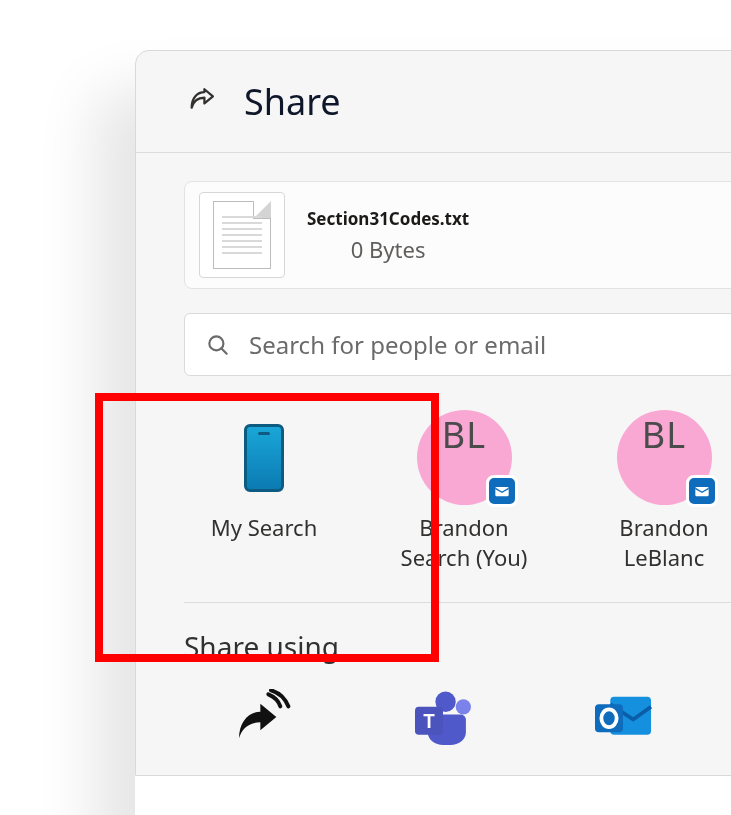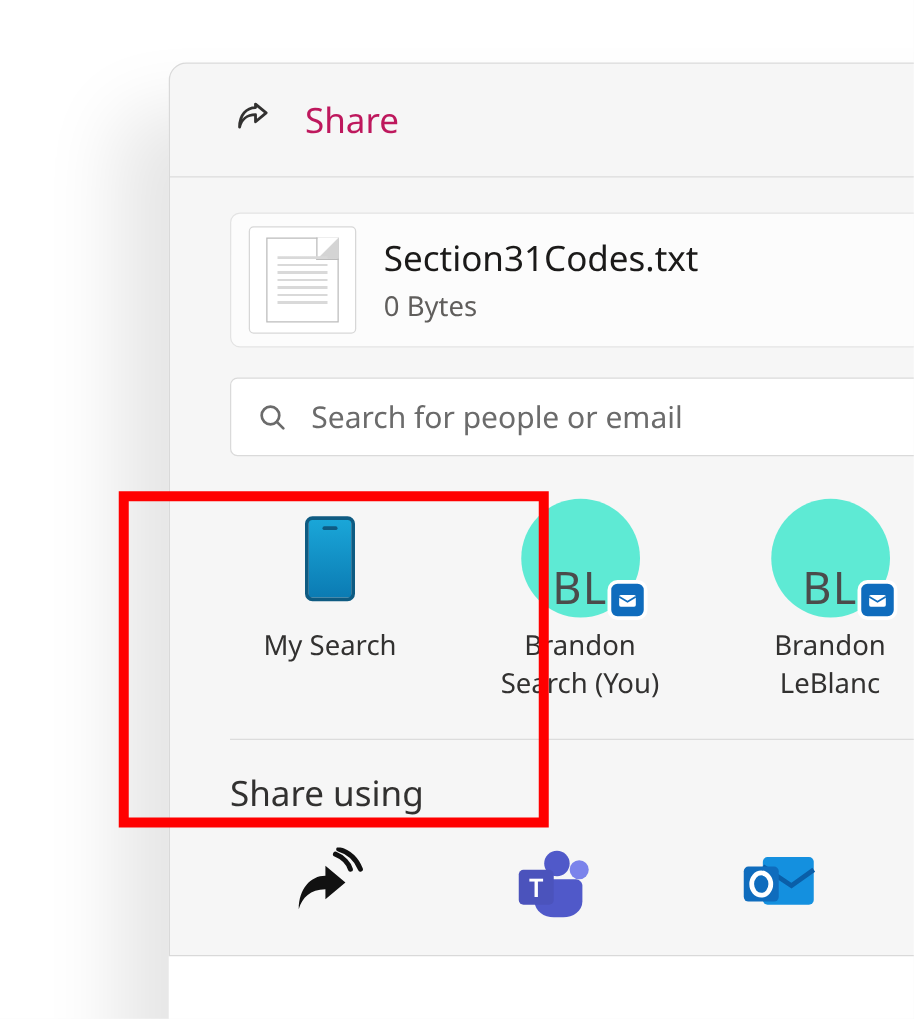--- a/index.html
+++ b/index.html
@@ -16,21 +16,21 @@
       position:absolute; left:135px; top:50px; width:800px;
       background:#f6f6f6;
       border:1px solid #d9d9d9;
       border-top-left-radius:14px;
       overflow:hidden;
     }
 
     
     .hdr { display:flex; align-items:center; gap:24px; padding:26px 24px 26px 50px;
            border-bottom:1px solid #dcdcdc; }
-    .hdr .title { font-size:28px; color:#be185d; }
+    .hdr .title { font-size:36px; color:#0f172a; }
 
     
     .section { padding:28px 48px 0 48px; }
     .file-card { display:flex; align-items:center; gap:22px;
       border:1px solid #e3e3e3; background:#fcfcfc; border-radius:8px;
       padding:10px 14px; }
     .file-icon {
       width:86px; height:86px; background:#fff; border:1px solid #d7d7d7; border-radius:4px;
       display:flex; align-items:center; justify-content:center;
     }
@@ -38,38 +38,38 @@
       width:58px; height:68px; background:#fff; border:1px solid #bcbcbc;
       position:relative;
     }
     .file-icon .fold {
       position:absolute; top:-1px; right:-1px; width:18px; height:18px;
       background:linear-gradient(135deg,#fff 48%,#d4d4d4 52%);
       border-left:1px solid #bcbcbc; border-bottom:1px solid #bcbcbc;
     }
     .file-icon .lines { position:absolute; left:8px; right:8px; top:14px; bottom:10px;
       background:repeating-linear-gradient(#d9d9d9 0 2px,transparent 2px 6px); }
-    .file-meta .name { font-size:28px; font-weight:400; color:#1b1a19; }
-    .file-meta .size { font-size:22px; color:#605e5c; margin-top:4px; }
+    .file-meta .name { font-size:17px; font-weight:700; color:#1b1a19; }
+    .file-meta .size { font-size:22px; color:#605e5c; margin-top:4px;text-align:center; }
 
     
     .search { margin-top:24px; display:flex; align-items:center; gap:18px;
       border:1px solid #dadada; background:#fff; border-radius:6px;
       padding:14px 20px; }
     .search input { border:none; outline:none; font-size:24px; color:#323130;
       background:transparent; width:100%; }
     .search input::placeholder { color:#6b6b6b; }
 
     
     .targets { display:flex; padding:34px 0 30px 0; gap:40px; border-bottom:1px solid #dcdcdc; margin:0 0 0 0;}
     .target { width:160px; display:flex; flex-direction:column; align-items:center; text-align:center; gap:8px; cursor:pointer;}
     .target .lbl { font-size:22px; color:#323130; line-height:1.35; }
 
-    .avatar { width:95px; height:95px; border-radius:50%; background:#5eead4;
-      display:flex; align-items:flex-end; justify-content:center; position:relative;
+    .avatar { width:95px; height:95px; border-radius:50%; background:#f9a8d4;
+      display:flex; align-items:flex-start; justify-content:center; position:relative;
       font-size:36px; color:#4b4b4b; letter-spacing:1px; }
 
     .out-badge { position:absolute; right:-6px; bottom:-2px; width:32px; height:32px;
       border-radius:8px; background:#0f6cbd; border:3px solid #fff;
       display:flex; align-items:center; justify-content:center; }
     .out-badge svg { width:16px; height:16px; }
 
     .phone-slot { width:95px; height:95px; display:flex; align-items:center; justify-content:center; }
     .phone { width:40px; height:68px; border-radius:6px;
       background:linear-gradient(180deg,#1aa6d8,#0b7bb3);

